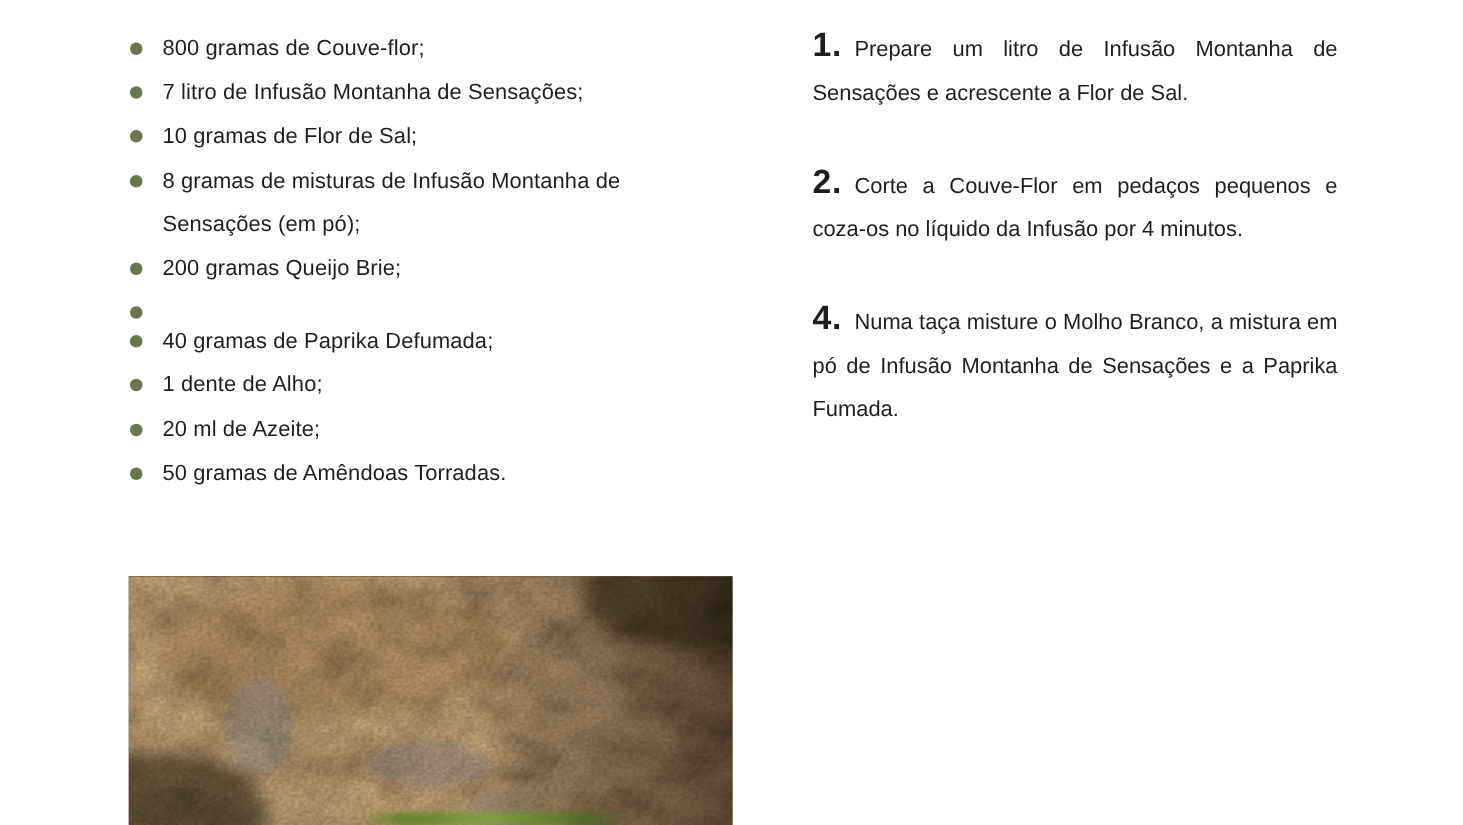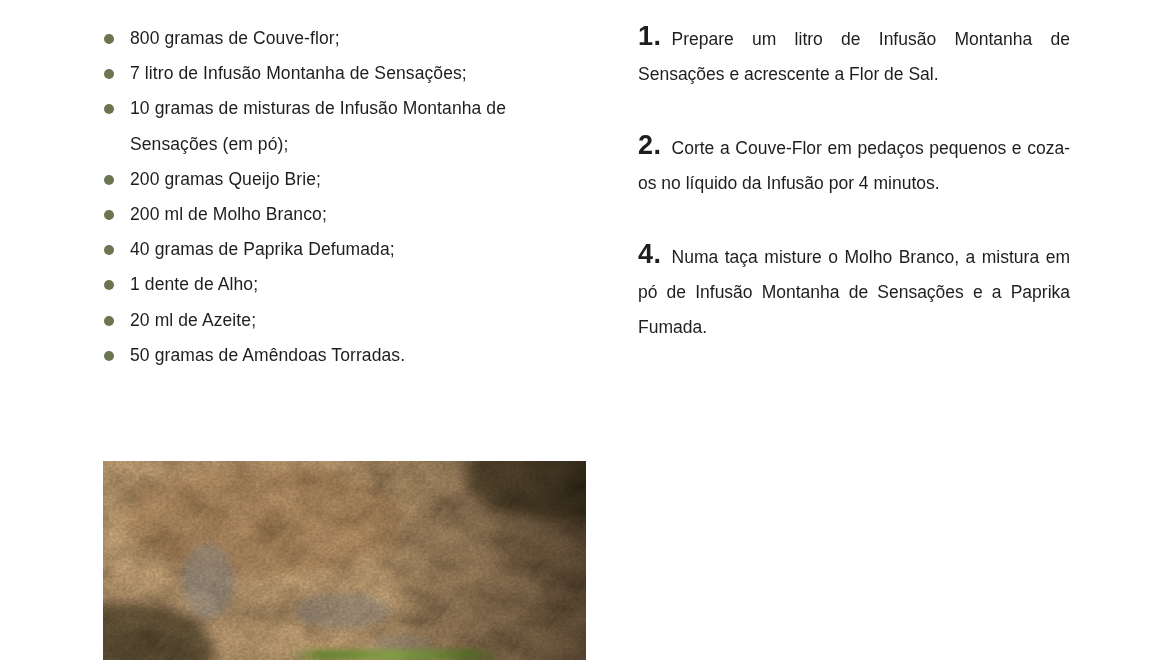--- a/index.html
+++ b/index.html
@@ -61,21 +61,21 @@
   }
   .photo svg { display: block; }
   
   .steps {
     position: absolute;
     left: 638px;
     top: 19px;
     width: 432px;
   }
   .step {
-    margin: 0 0 35px 0;
+    margin: 0 0 35px 12px;
     font-size: 17.5px;
     line-height: 35.4px;
     text-align: justify;
   }
   .step-num {
     font-weight: bold;
     font-size: 27px;
     margin-right: 10px;
     letter-spacing: 0.5px;
   }
@@ -89,29 +89,32 @@
     <li class="ing">
       <span class="bullet"></span>
       <span class="ing-text">800 gramas de Couve-flor;</span>
     </li>
     <li class="ing">
       <span class="bullet"></span>
       <span class="ing-text">7 litro de Infusão Montanha de Sensações;</span>
     </li>
     <li class="ing">
       <span class="bullet"></span>
-      <span class="ing-text">10 gramas de misturas de Infusão Montanha de Sensações (em pó);</span>
+      <span class="ing-text">10 gramas de Flor de Sal;</span>
+    </li>
+    <li class="ing">
+      <span class="bullet"></span>
+      <span class="ing-text">8 gramas de misturas de Infusão Montanha de Sensações (em pó);</span>
     </li>
     <li class="ing">
       <span class="bullet"></span>
       <span class="ing-text">200 gramas Queijo Brie;</span>
     </li>
     <li class="ing">
       <span class="bullet"></span>
-      <span class="ing-text">200 ml de Molho Branco;</span>
     </li>
     <li class="ing">
       <span class="bullet"></span>
       <span class="ing-text">40 gramas de Paprika Defumada;</span>
     </li>
     <li class="ing">
       <span class="bullet"></span>
       <span class="ing-text">1 dente de Alho;</span>
     </li>
     <li class="ing">

